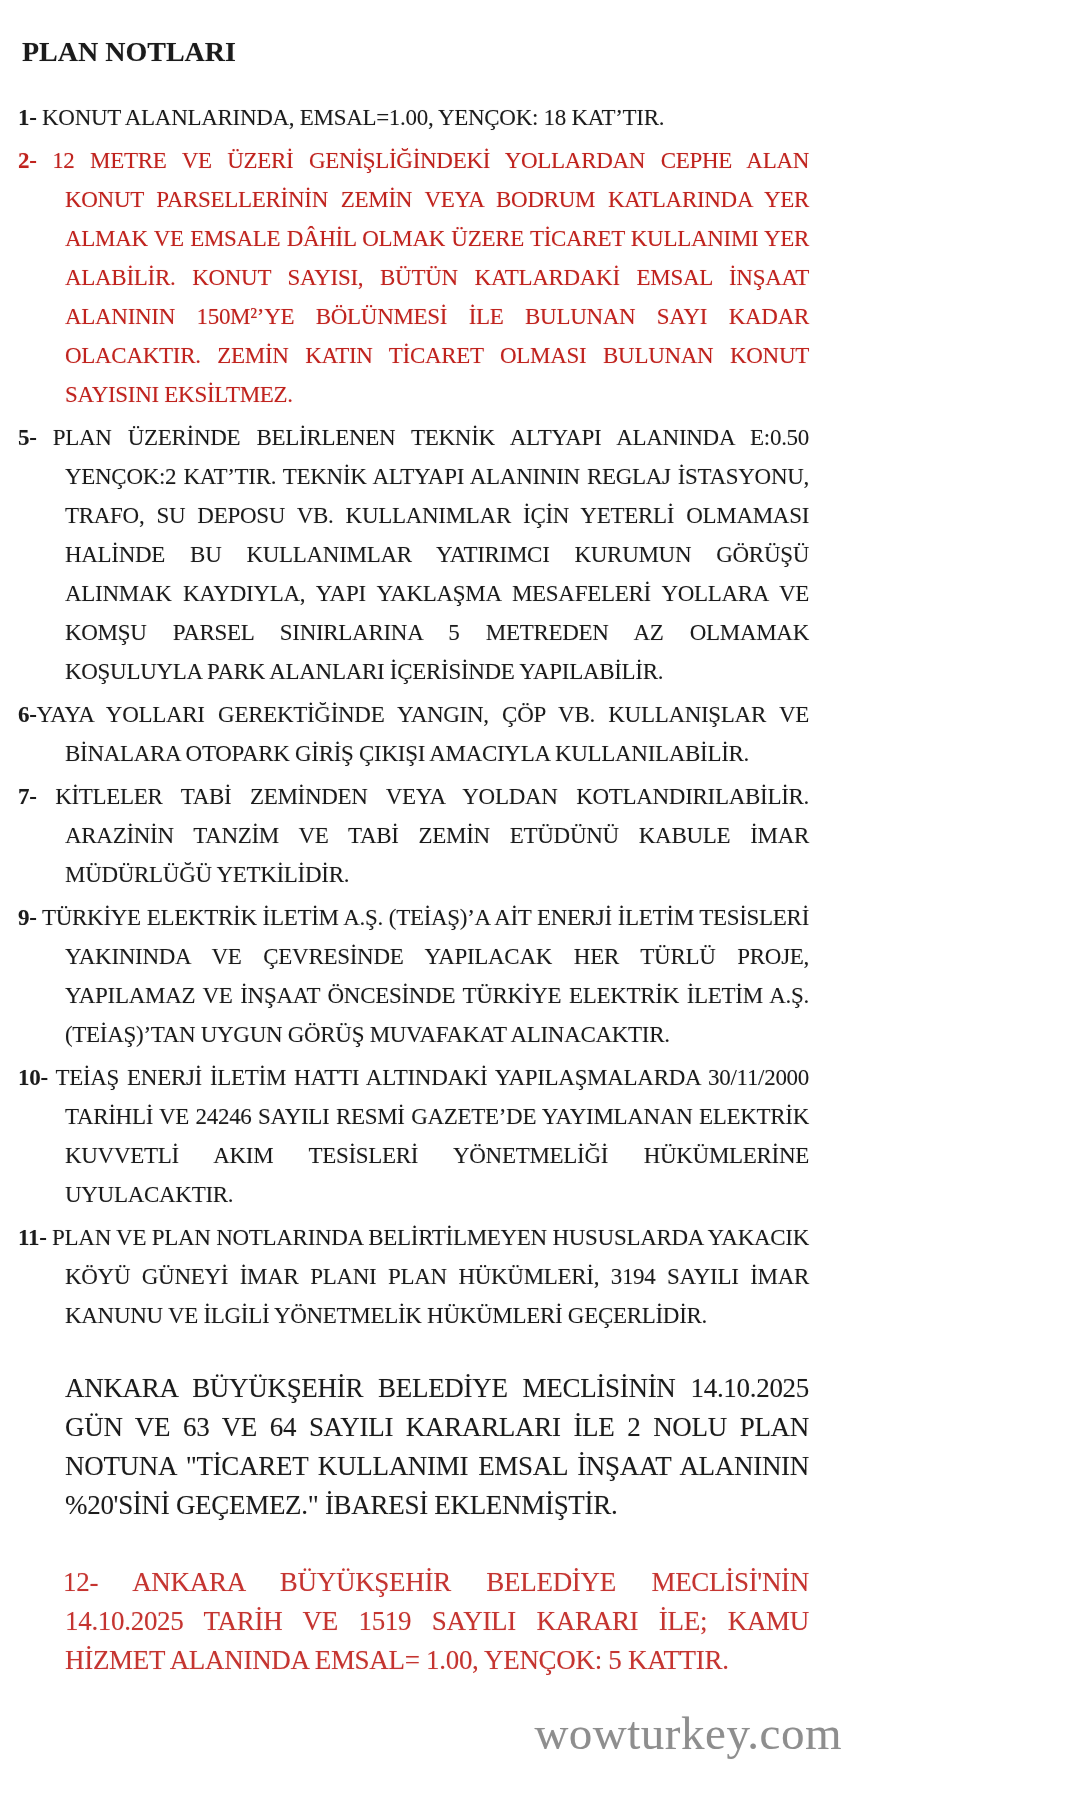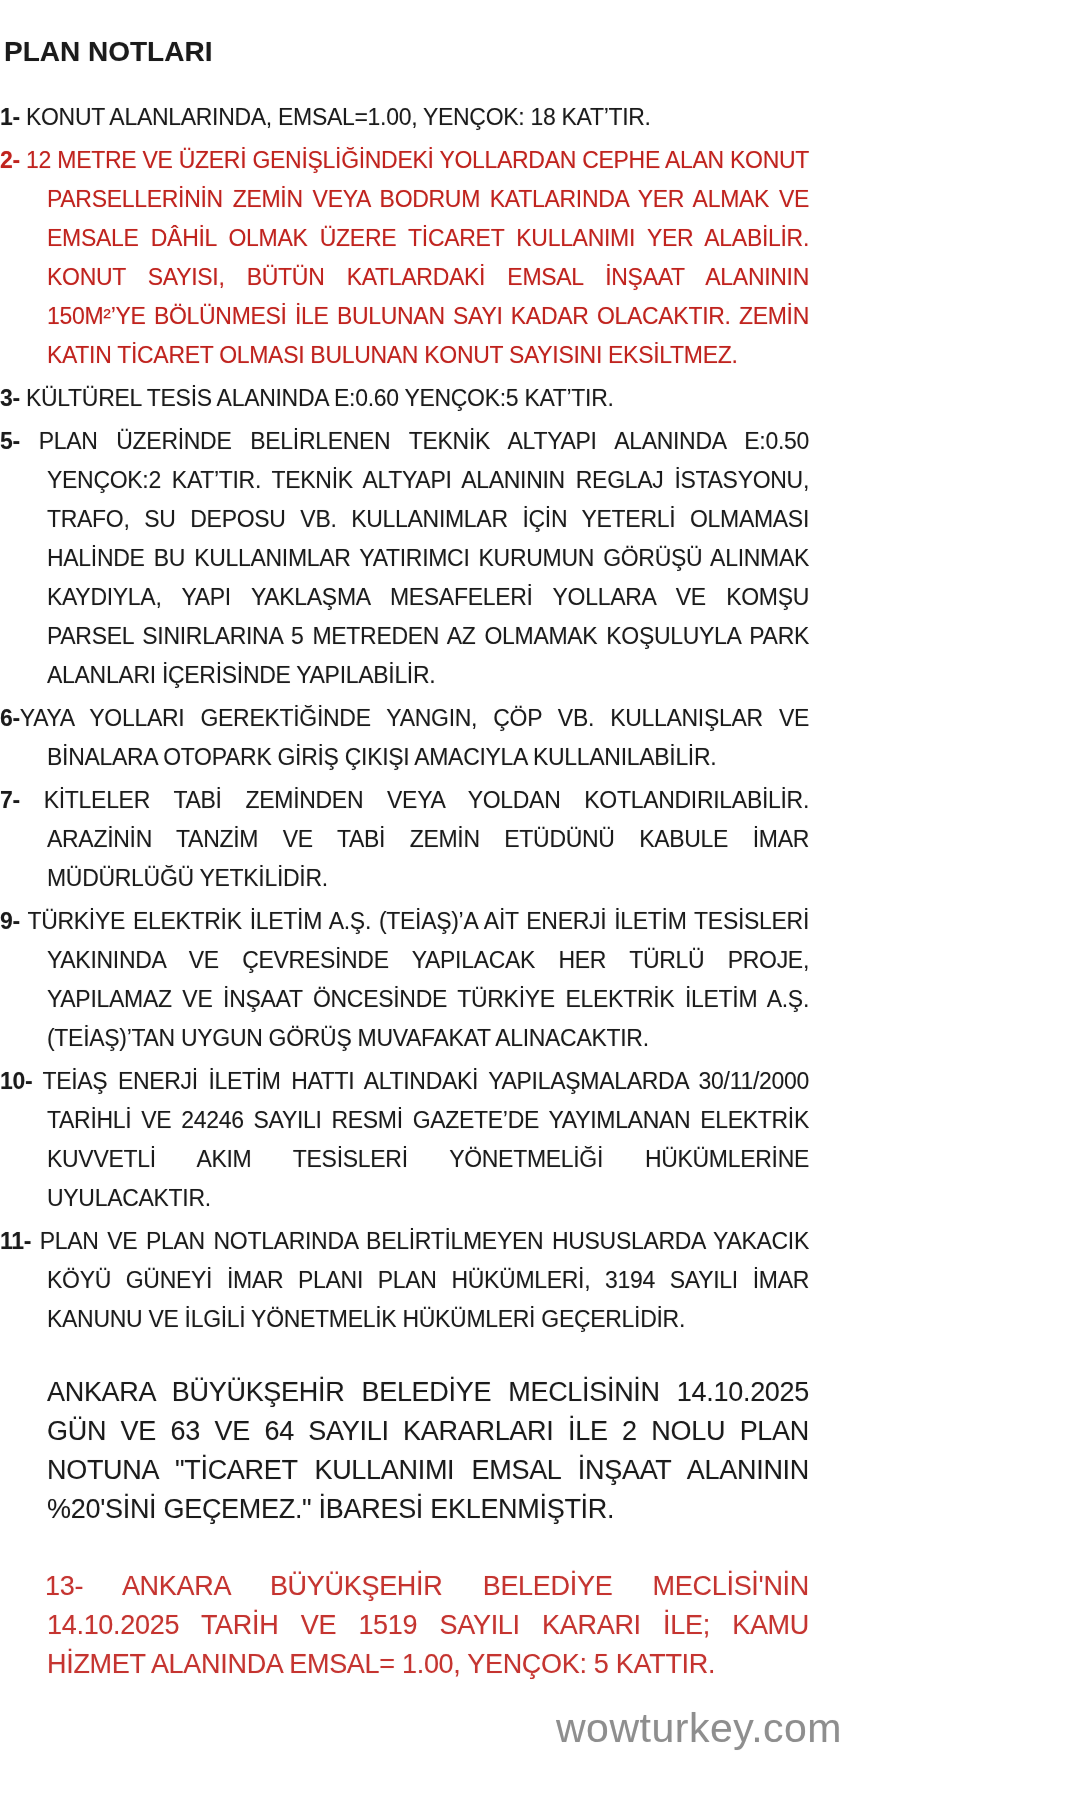--- a/index.html
+++ b/index.html
@@ -12,22 +12,23 @@
     height: 1800px;
     font-family: "Liberation Sans", sans-serif;
     color: var(--ink, #1b1b1b);
     overflow: hidden;
   }
   .page {
     position: relative;
     width: 864px;
     height: 1800px;
     box-sizing: border-box;
-    padding: 36px 55px 0 0;
+    padding: 36px 55px 0 18px;
     background: var(--paper, #ffffff);
+    font-family: Liberation Serif, serif;
   }
   .doc-title {
     font-size: 28px;
     font-weight: bold;
     margin: 0 0 30px 4px;
     color: var(--ink, #1b1b1b);
     text-shadow: 0 0 1px rgba(0,0,0,0.25);
   }
   .note {
     font-size: 23px;
@@ -62,53 +63,52 @@
     text-align: justify;
     margin: 38px 0 0 0;
     padding-left: 47px;
     text-indent: -2px;
     color: var(--red2, #c53430);
     text-shadow: 0 0 1px rgba(197,52,48,0.30);
   }
   .watermark {
     position: absolute;
     right: 22px;
-    bottom: 48px;
-    font-size: 41px;
+    bottom: 40px;
+    font-size: 47px;
     letter-spacing: 0.5px;
     color: var(--watermark, #8e8e8e);
     text-shadow: 0 0 1px rgba(0,0,0,0.12);
   }
 </style>
 </head>
 <body>
 
 <div class="page">
 
   <h1 class="doc-title">PLAN NOTLARI</h1>
 
   <p class="note"><b class="num">1-</b> <span>KONUT ALANLARINDA, EMSAL=1.00, YENÇOK: 18 KAT’TIR.</span></p>
 
   <p class="note red"><b class="num">2-</b> <span>12 METRE VE ÜZERİ GENİŞLİĞİNDEKİ YOLLARDAN CEPHE ALAN KONUT PARSELLERİNİN ZEMİN VEYA BODRUM KATLARINDA YER ALMAK VE EMSALE DÂHİL OLMAK ÜZERE TİCARET KULLANIMI YER ALABİLİR. KONUT SAYISI, BÜTÜN KATLARDAKİ EMSAL İNŞAAT ALANININ 150M²’YE BÖLÜNMESİ İLE BULUNAN SAYI KADAR OLACAKTIR. ZEMİN KATIN TİCARET OLMASI BULUNAN KONUT SAYISINI EKSİLTMEZ.</span></p>
 
-  <p class="note"><b class="num">3-</b> <span>KÜLTÜREL TESİS ALANINDA E:0.60 YENÇOK:5 KAT’TIR.</span></p>
 
 
   <p class="note"><b class="num">5-</b> <span>PLAN ÜZERİNDE BELİRLENEN TEKNİK ALTYAPI ALANINDA E:0.50 YENÇOK:2 KAT’TIR. TEKNİK ALTYAPI ALANININ REGLAJ İSTASYONU, TRAFO, SU DEPOSU VB. KULLANIMLAR İÇİN YETERLİ OLMAMASI HALİNDE BU KULLANIMLAR YATIRIMCI KURUMUN GÖRÜŞÜ ALINMAK KAYDIYLA, YAPI YAKLAŞMA MESAFELERİ YOLLARA VE KOMŞU PARSEL SINIRLARINA 5 METREDEN AZ OLMAMAK KOŞULUYLA PARK ALANLARI İÇERİSİNDE YAPILABİLİR.</span></p>
 
   <p class="note"><b class="num">6-</b><span>YAYA YOLLARI GEREKTİĞİNDE YANGIN, ÇÖP VB. KULLANIŞLAR VE BİNALARA OTOPARK GİRİŞ ÇIKIŞI AMACIYLA KULLANILABİLİR.</span></p>
 
   <p class="note"><b class="num">7-</b> <span>KİTLELER TABİ ZEMİNDEN VEYA YOLDAN KOTLANDIRILABİLİR. ARAZİNİN TANZİM VE TABİ ZEMİN ETÜDÜNÜ KABULE İMAR MÜDÜRLÜĞÜ YETKİLİDİR.</span></p>
 
 
   <p class="note"><b class="num">9-</b> <span>TÜRKİYE ELEKTRİK İLETİM A.Ş. (TEİAŞ)’A AİT ENERJİ İLETİM TESİSLERİ YAKININDA VE ÇEVRESİNDE YAPILACAK HER TÜRLÜ PROJE, YAPILAMAZ VE İNŞAAT ÖNCESİNDE TÜRKİYE ELEKTRİK İLETİM A.Ş. (TEİAŞ)’TAN UYGUN GÖRÜŞ MUVAFAKAT ALINACAKTIR.</span></p>
 
   <p class="note"><b class="num">10-</b> <span>TEİAŞ ENERJİ İLETİM HATTI ALTINDAKİ YAPILAŞMALARDA 30/11/2000 TARİHLİ VE 24246 SAYILI RESMİ GAZETE’DE YAYIMLANAN ELEKTRİK KUVVETLİ AKIM TESİSLERİ YÖNETMELİĞİ HÜKÜMLERİNE UYULACAKTIR.</span></p>
 
   <p class="note"><b class="num">11-</b> <span>PLAN VE PLAN NOTLARINDA BELİRTİLMEYEN HUSUSLARDA YAKACIK KÖYÜ GÜNEYİ İMAR PLANI PLAN HÜKÜMLERİ, 3194 SAYILI İMAR KANUNU VE İLGİLİ YÖNETMELİK HÜKÜMLERİ GEÇERLİDİR.</span></p>
 
   <p class="amendment">ANKARA BÜYÜKŞEHİR BELEDİYE MECLİSİNİN 14.10.2025 GÜN VE 63 VE 64 SAYILI KARARLARI İLE 2 NOLU PLAN NOTUNA "TİCARET KULLANIMI EMSAL İNŞAAT ALANININ %20'SİNİ GEÇEMEZ." İBARESİ EKLENMİŞTİR.</p>
 
-  <p class="note12"><span class="num">13-</span> <span>ANKARA BÜYÜKŞEHİR BELEDİYE MECLİSİ'NİN 14.10.2025 TARİH VE 1519 SAYILI KARARI İLE; KAMU HİZMET ALANINDA EMSAL= 1.00, YENÇOK: 5 KATTIR.</span></p>
+  <p class="note12"><span class="num">12-</span> <span>ANKARA BÜYÜKŞEHİR BELEDİYE MECLİSİ'NİN 14.10.2025 TARİH VE 1519 SAYILI KARARI İLE; KAMU HİZMET ALANINDA EMSAL= 1.00, YENÇOK: 5 KATTIR.</span></p>
 
   <div class="watermark">wowturkey.com</div>
 
 </div>
 
 </body></html>

